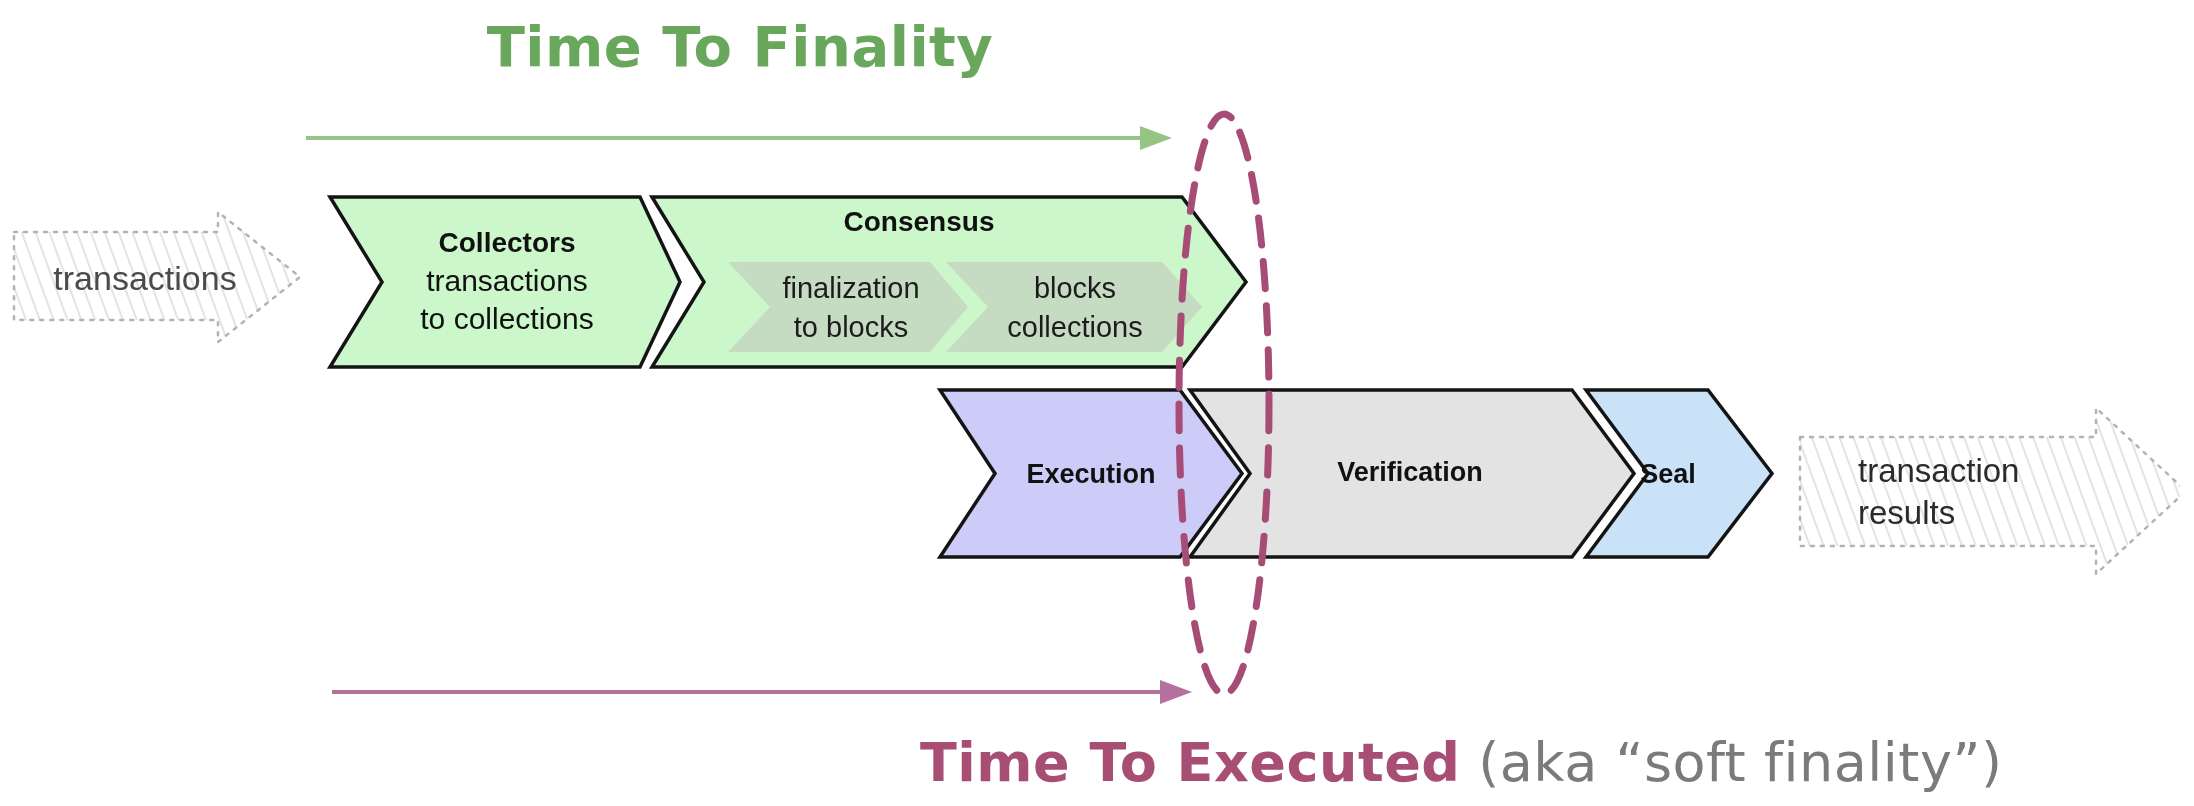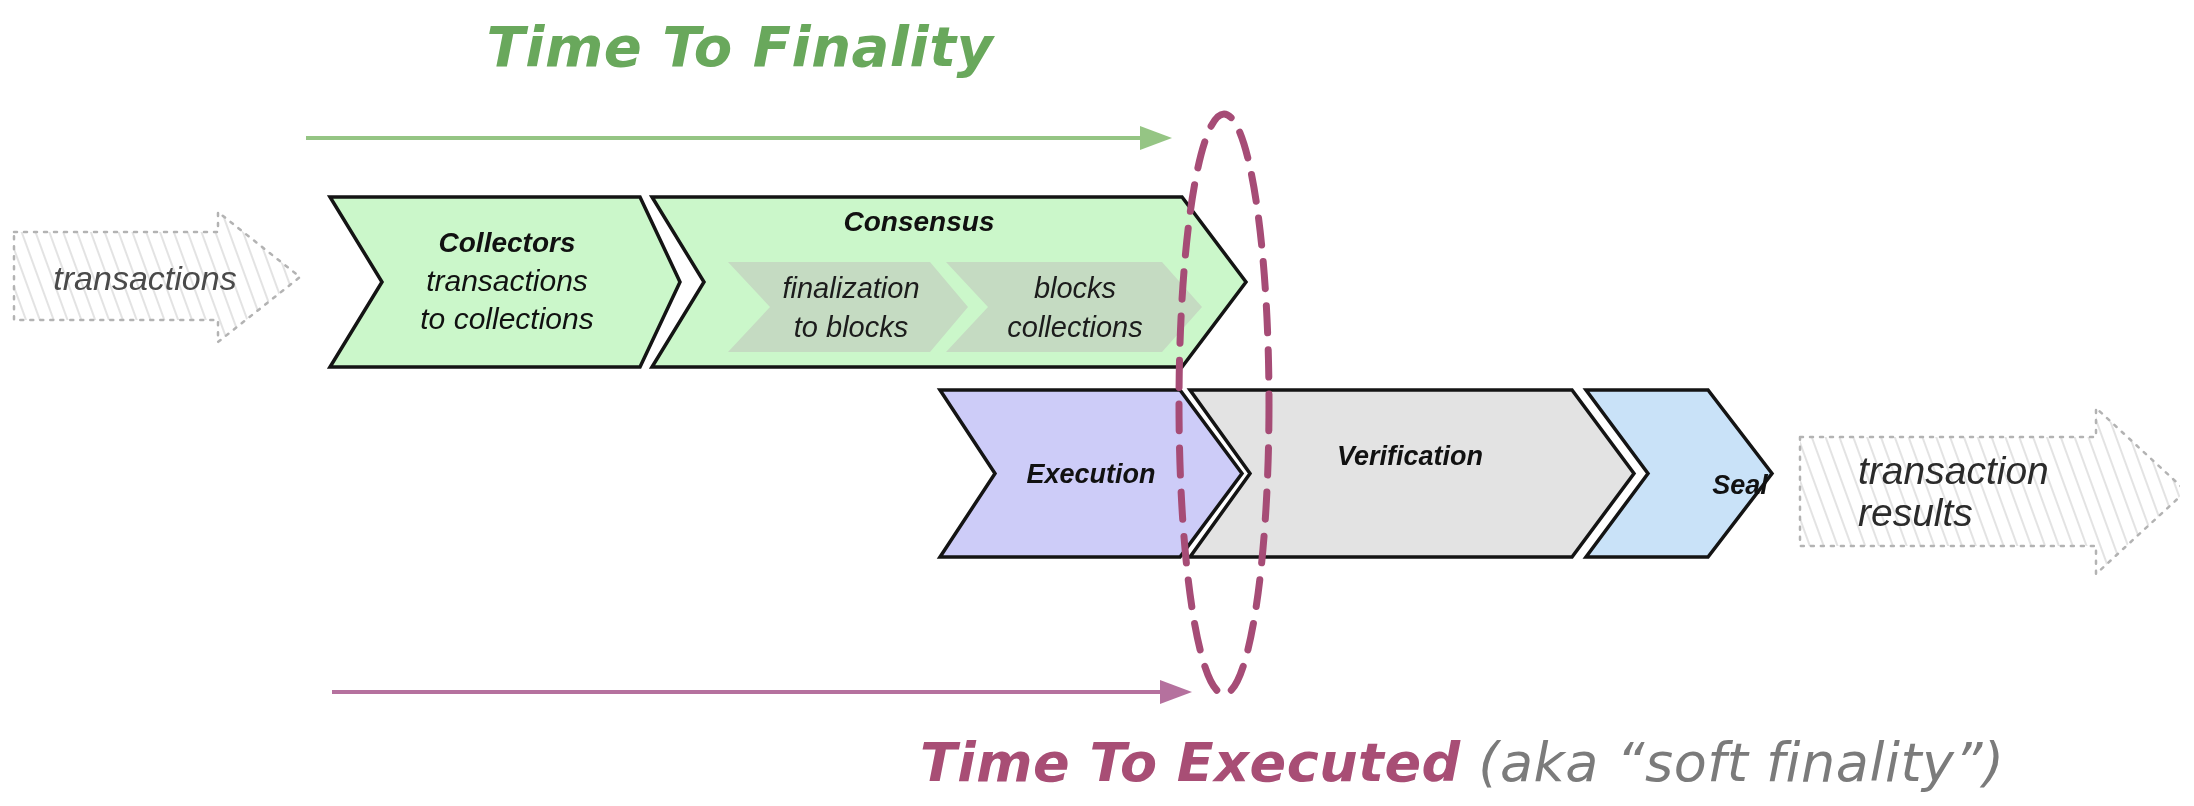--- a/index.html
+++ b/index.html
@@ -2,21 +2,20 @@
 <html><head>
 <meta charset="utf-8">
 <style>
   html,body{margin:0;padding:0;background:#ffffff;}
   .canvas{
     position:relative;
     width:2180px;height:806px;
     background:#ffffff;
     overflow:hidden;
     font-family:"Liberation Sans", sans-serif;
-    font-style:italic;
   }
   .layer{position:absolute;left:0;top:0;}
   .txt{position:absolute;color:#111;}
   .center{text-align:center;}
   .title{
     font-family:"DejaVu Sans", sans-serif;
     font-size:56px;
     font-weight:600;
     letter-spacing:0.5px;
     white-space:nowrap;
@@ -24,32 +23,32 @@
   .title-finality{left:300px;top:14px;width:880px;text-align:center;color:#69a85c;}
   .title-executed{left:920px;top:731px;font-size:54px;}
   .title-executed .main{color:#a84e75;font-weight:600;}
   .title-executed .suffix{color:#7b7b7b;font-weight:400;}
   .sketch-label{
     color:#4a4a4a;
     font-size:34px;
     line-height:42px;
   }
   .input-label{left:30px;top:257px;width:230px;text-align:center;}
-  .output-label{left:1858px;top:450px;width:260px;text-align:left;color:#2b2b2b;font-size:39px;line-height:42px;}
+  .output-label{left:1858px;top:450px;width:260px;text-align:left;color:#2b2b2b;font-size:33px;line-height:42px;}
   .stage-label{font-size:27px;font-weight:bold;line-height:36px;}
   .collectors-block{left:352px;top:224px;width:310px;}
   .collectors-block .t{font-size:28px;font-weight:bold;line-height:38px;}
   .collectors-block .s{font-size:30px;line-height:38px;}
   .consensus-title{left:704px;top:206px;width:430px;font-size:28px;font-weight:bold;}
   .substage-label{font-size:29px;line-height:39px;color:#1c1c1c;}
   .sub1{left:756px;top:269px;width:190px;}
   .sub2{left:972px;top:269px;width:206px;}
   .execution-label{left:988px;top:456px;width:206px;}
-  .verification-label{left:1240px;top:438px;width:340px;}
-  .seal-label{left:1684px;top:456px;width:112px;margin-top:11px;}
+  .verification-label{left:1240px;top:454px;width:340px;}
+  .seal-label{left:1612px;top:456px;width:112px;}
 </style>
 </head>
 <body>
 
 <div class="canvas">
 
   <svg class="layer" width="2194" height="806" viewBox="0 0 2194 806">
     <defs>
       <pattern id="hatch" patternUnits="userSpaceOnUse" width="13" height="13" patternTransform="rotate(-20)">
         <line x1="6" y1="-2" x2="6" y2="15" stroke="#dcdcdc" stroke-width="1.6"></line>

